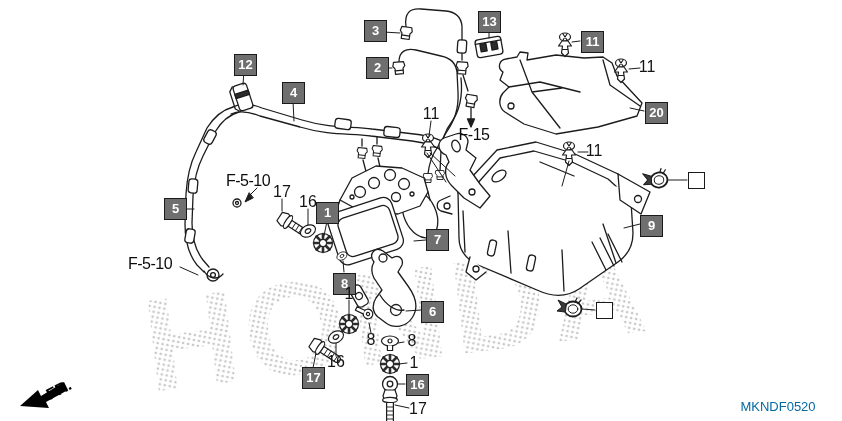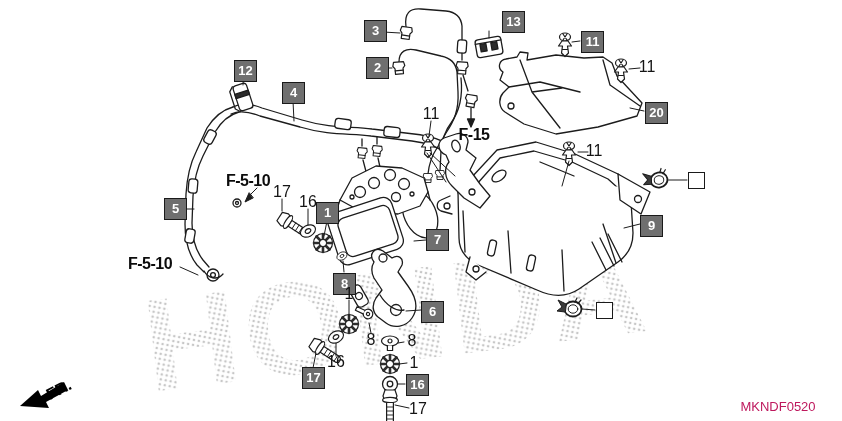--- a/index.html
+++ b/index.html
@@ -2,24 +2,24 @@
 <html><head>
 <meta charset="utf-8">
 <style>
   html,body{margin:0;padding:0;background:#fff;}
   .stage{position:relative;width:842px;height:421px;background:#fff;overflow:hidden;
          font-family:"Liberation Sans",sans-serif;}
   .stage svg{position:absolute;left:0;top:0;}
   .co{position:absolute;width:21px;height:20px;background:#6f6f6f;border:1px solid #1a1a1a;
       color:#fff;font-size:13px;font-weight:bold;line-height:20px;text-align:center;z-index:3;}
   .num{position:absolute;transform:translate(-50%,-50%);color:#141414;font-size:16px;z-index:3;}
-  .ref{position:absolute;transform:translate(-50%,-50%);color:#0c0c0c;font-size:16px;font-weight:bold;
+  .ref{position:absolute;transform:translate(-50%,-50%);color:#0c0c0c;font-size:16px;font-weight:normal;
        letter-spacing:-0.5px;z-index:3;}
   .refbox{position:absolute;width:15px;height:15px;background:#fff;border:1.6px solid #1a1a1a;z-index:3;}
-  .code{position:absolute;transform:translate(-50%,-50%);color:#be185d;font-size:13px;z-index:3;}
+  .code{position:absolute;transform:translate(-50%,-50%);color:#0369a1;font-size:13px;z-index:3;}
   .fr{position:absolute;transform:translate(-50%,-50%) rotate(-27deg);color:#000;font-size:16px;
       font-weight:bold;z-index:3;}
 </style>
 </head>
 <body>
 
 <div class="stage">
 
 <svg width="842" height="421" viewBox="0 0 842 421">
   <defs>
@@ -291,23 +291,23 @@
     </g>
 
     <g>
       <path d="M20,406 L38,390 L41,396 L64,382 L68,390 L46,402 L49,408 Z" fill="#000" stroke="none"></path>
     </g>
   </g>
 </svg>
 
   <div class="co" style="left:364px;top:20px">3</div>
   <div class="co" style="left:366px;top:57px">2</div>
-  <div class="co" style="left:502px;top:11px">13</div>
+  <div class="co" style="left:478px;top:11px">13</div>
   <div class="co" style="left:581px;top:31px">11</div>
-  <div class="co" style="left:234px;top:60px">12</div>
+  <div class="co" style="left:234px;top:54px">12</div>
   <div class="co" style="left:282px;top:82px">4</div>
   <div class="co" style="left:645px;top:102px">20</div>
   <div class="co" style="left:164px;top:198px">5</div>
   <div class="co" style="left:316px;top:202px">1</div>
   <div class="co" style="left:426px;top:229px">7</div>
   <div class="co" style="left:640px;top:215px">9</div>
   <div class="co" style="left:333px;top:273px">8</div>
   <div class="co" style="left:421px;top:301px">6</div>
   <div class="co" style="left:406px;top:374px">16</div>
   <div class="co" style="left:302px;top:367px">17</div>

